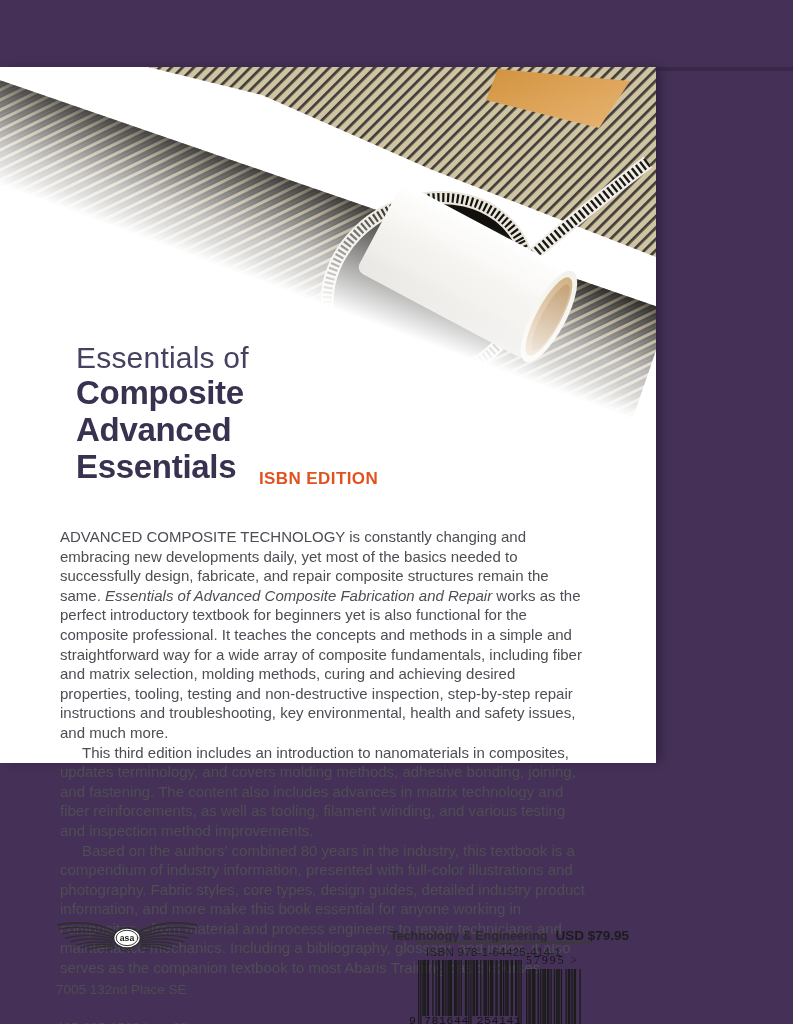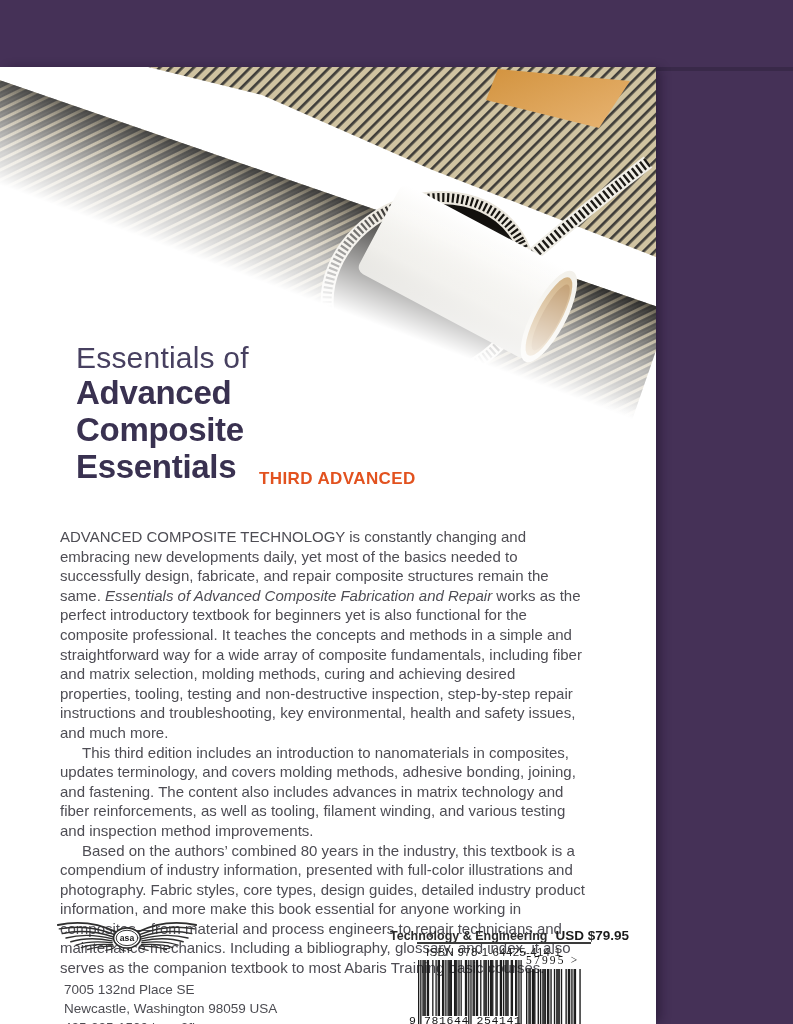--- a/index.html
+++ b/index.html
@@ -5,42 +5,42 @@
   html,body{margin:0;padding:0;}
   body{
     width:793px;height:1024px;position:relative;overflow:hidden;
     background:#453157;
     font-family:"Liberation Sans", sans-serif;
   }
   .frame{position:absolute;inset:0;}
   
   .strip-seam{position:absolute;left:656px;top:67px;width:137px;height:4px;background:rgba(0,0,0,.16);}
   .cover{
-    position:absolute;left:0;top:67px;width:656px;height:957px;background:#ffffff;
+    position:absolute;left:0;top:67px;width:656px;height:696px;background:#ffffff;
     box-shadow:6px 0 10px -2px rgba(20,10,32,.45);
   }
   .photo{position:absolute;left:0;top:0;width:656px;height:392px;display:block;}
   
   .title-block{position:absolute;left:76px;top:274px;}
   .title-prefix{font-size:30px;font-weight:400;color:#474060;letter-spacing:.2px;line-height:33px;}
   .title-line{font-size:33px;font-weight:700;color:#393150;letter-spacing:-.3px;line-height:37px;}
   .edition-block{position:absolute;left:259px;top:402px;}
   .edition{font-size:17px;font-weight:700;color:#e2521f;letter-spacing:.4px;}
   .authors{margin-top:7px;font-size:15.5px;font-weight:700;color:#2e2b3c;}
   .authors .author + .author{margin-left:22px;}
   
   .body-text{position:absolute;left:60px;top:460px;width:529px;
     font-size:15px;line-height:19.6px;color:#4e4d54;}
   .body-text p{margin:0;}
   .body-text p.indent{text-indent:22px;}
   .body-text em{font-style:italic;}
   
   .asa-logo{position:absolute;left:55px;top:851px;width:144px;height:38px;}
   .pub-name{position:absolute;left:60px;top:894px;font-size:13.5px;font-weight:700;color:#343438;}
-  .pub-line{position:absolute;left:64px;font-size:13.5px;color:#4c4c52;line-height:19px;}
+  .pub-line{position:absolute;left:56px;font-size:13.5px;color:#4c4c52;line-height:19px;}
   .pub-line.l1{top:913px;}
   .pub-line.l2{top:932px;}
   .pub-line.l3{top:951px;}
   
   .price-line{position:absolute;left:390px;top:859px;width:196px;text-align:left;white-space:nowrap;}
   .price-line .category{font-size:12.5px;font-weight:600;color:#2a2a2a;}
   .price-line .price{font-size:13.5px;font-weight:700;color:#1c1c1c;margin-left:8px;}
   .isbn-rule{position:absolute;left:417px;top:875px;width:174px;height:2px;background:#3a3a3a;}
   .isbn-text{position:absolute;left:426px;top:879px;font-size:11.5px;color:#1f1f1f;letter-spacing:.3px;}
   .barcode-main{position:absolute;left:418px;top:893px;width:104px;height:70px;}
@@ -137,27 +137,27 @@
         <ellipse cx="570" cy="165" rx="12.5" ry="44" fill="#c8a26c"></ellipse>
         <ellipse cx="572" cy="165" rx="9" ry="37" fill="#b48852"></ellipse>
       </g>
 
       <rect width="656" height="392" fill="url(#gFade)"></rect>
       <rect y="332" width="656" height="60" fill="url(#gBottomFade)"></rect>
     </svg>
 
     <div class="title-block">
       <div class="title-prefix">Essentials of</div>
+      <div class="title-line">Composite</div>
       <div class="title-line">Advanced</div>
-      <div class="title-line">Composite</div>
       <div class="title-line">Essentials</div>
     </div>
 
     <div class="edition-block">
-      <div class="edition">THIRD ADVANCED</div>
+      <div class="edition">ISBN EDITION</div>
     </div>
 
     <div class="body-text" id="body-text">
         <p class=""><span>ADVANCED COMPOSITE TECHNOLOGY is constantly changing and embracing new developments daily, yet most of the basics needed to successfully design, fabricate, and repair composite structures remain the same. </span><em>Essentials of Advanced Composite Fabrication and Repair</em><span> works as the perfect introductory textbook for beginners yet is also functional for the composite professional. It teaches the concepts and methods in a simple and straightforward way for a wide array of composite fundamentals, including fiber and matrix selection, molding methods, curing and achieving desired properties, tooling, testing and non-destructive inspection, step-by-step repair instructions and troubleshooting, key environmental, health and safety issues, and much more.</span></p>
         <p class="indent"><span>This third edition includes an introduction to nanomaterials in composites, updates terminology, and covers molding methods, adhesive bonding, joining, and fastening. The content also includes advances in matrix technology and fiber reinforcements, as well as tooling, filament winding, and various testing and inspection method improvements.</span></p>
         <p class="indent"><span>Based on the authors’ combined 80 years in the industry, this textbook is a compendium of industry information, presented with full-color illustrations and photography. Fabric styles, core types, design guides, detailed industry product information, and more make this book essential for anyone working in composites—from material and process engineers to repair technicians and maintenance mechanics. Including a bibliography, glossary, and index, it also serves as the companion textbook to most Abaris Training basic courses.</span></p>
       </div>
 
     <svg class="asa-logo" viewBox="0 0 300 76" aria-hidden="true">
       <g stroke="#2e2e2e" fill="none" stroke-width="3" stroke-linecap="round">
@@ -174,21 +174,20 @@
         </g>
         <use href="#wingR" transform="matrix(-1,0,0,1,300,0)"></use>
         <ellipse cx="150" cy="40" rx="28" ry="21" fill="#ffffff" stroke-width="3.4"></ellipse>
         <ellipse cx="150" cy="40" rx="22.5" ry="16" stroke-width="2"></ellipse>
         <path d="M 136,62 q 5,5 11,5 M 150,63 q 4,4 9,3" stroke-width="2.2"></path>
       </g>
       <text x="150" y="46.5" text-anchor="middle" font-family="Liberation Sans, sans-serif" font-size="18" font-weight="700" fill="#1c1c1c">asa</text>
     </svg>
 
     <div class="pub-line l1">7005 132nd Place SE</div>
-    <div class="pub-line l2">Newcastle, Washington 98059  USA</div>
     <div class="pub-line l3">425-235-1500  |  asa2fly.com</div>
 
     <div class="price-line">
       <span class="category">Technology &amp; Engineering</span><span class="price">USD $79.95</span>
     </div>
     <div class="isbn-rule"></div>
     <div class="isbn-text">ISBN 978-1-64425-414-1</div>
 
     <div class="barcode-main">
       <svg id="bc-main" width="104" height="66" viewBox="0 0 104 66">

